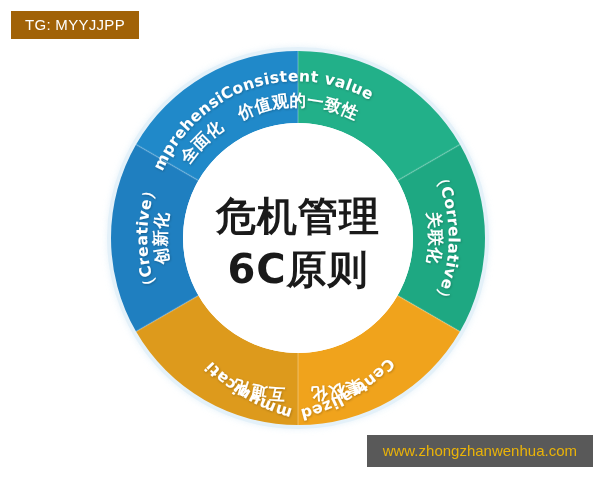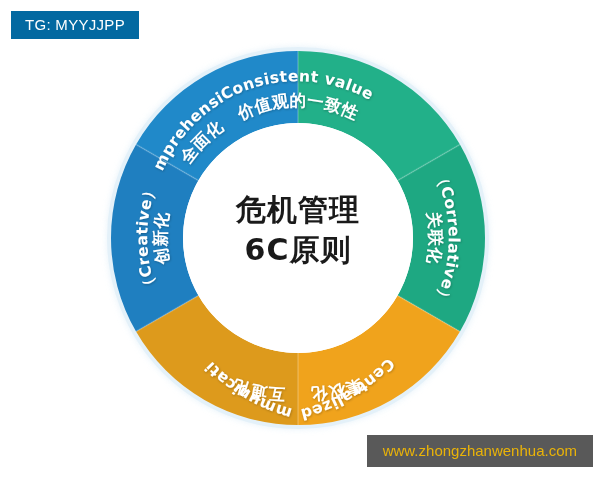--- a/index.html
+++ b/index.html
@@ -17,21 +17,21 @@
   #stage {
     position: absolute;
     left: 0; top: 0;
     width: 600px;
     height: 480px;
   }
   .tag-badge {
     position: absolute;
     left: 11px;
     top: 11px;
-    background: #0369a1;
+    background: #a16207;
     color: #ffffff;
     font-size: 15px;
     letter-spacing: 0.3px;
     padding: 6px 14px 7px 14px;
     line-height: 1;
     z-index: 30;
     white-space: nowrap;
   }
   .wm-badge {
     position: absolute;
@@ -55,21 +55,21 @@
   }
   .center-text {
     position: absolute;
     left: 183px;
     top: 190px;
     width: 230px;
     text-align: center;
     z-index: 20;
     color: #1a1a1a;
     font-family: "DejaVu Sans", "Liberation Sans", sans-serif;
-    font-size: 30px;
+    font-size: 40px;
     font-weight: 700;
     line-height: 1.33;
     letter-spacing: 1px;
     pointer-events: none;
   }
   .center-text div { white-space: nowrap; }
   .seg-label {
     font-family: "DejaVu Sans", "Liberation Sans", sans-serif;
     fill: #ffffff;
     font-weight: 700;

